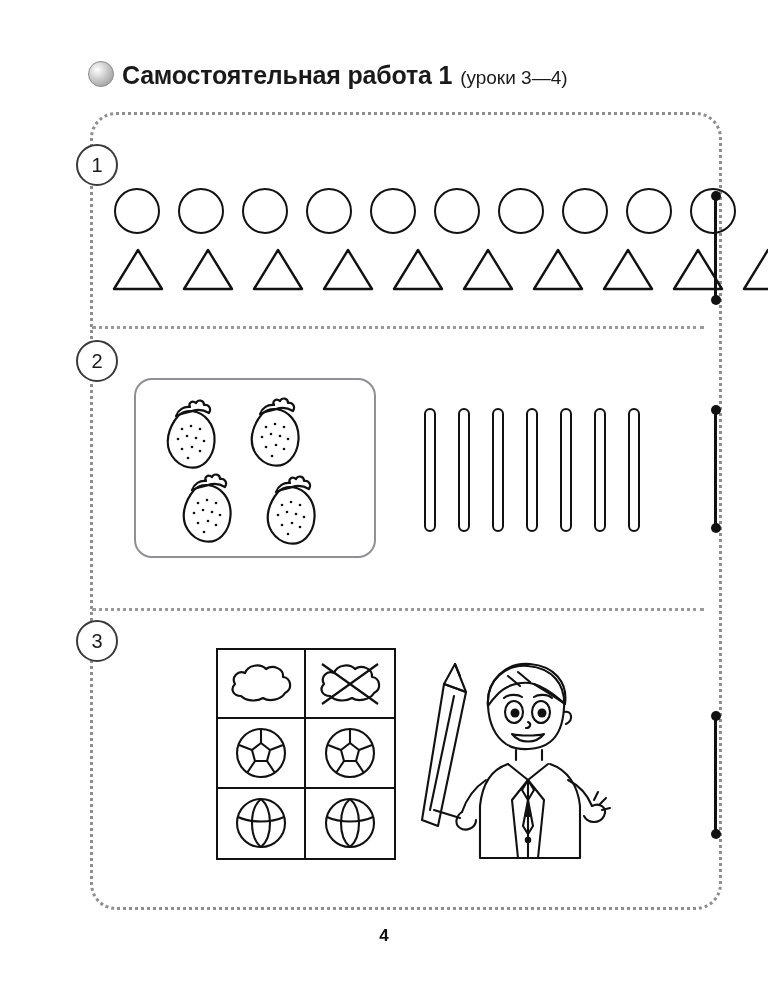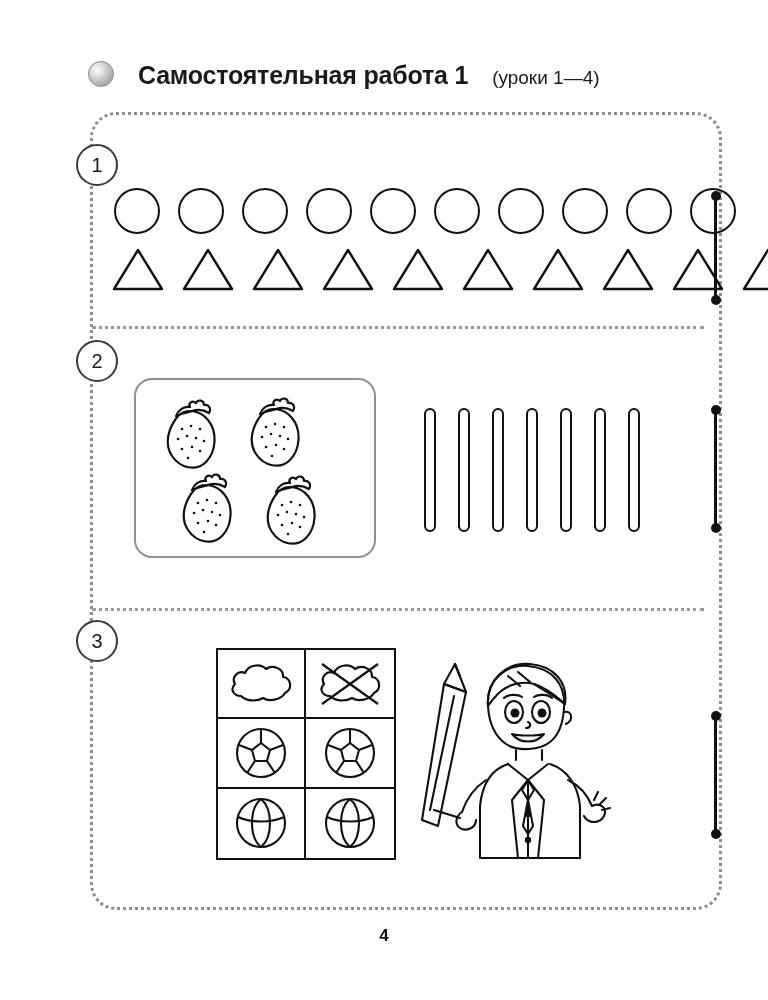--- a/index.html
+++ b/index.html
@@ -20,21 +20,21 @@
     inset: 0;
   }
 
   
   .header {
     position: absolute;
     left: 88px;
     top: 58px;
     display: flex;
     align-items: baseline;
-    gap: 24px;
+    gap: 8px;
   }
   .bullet-dot {
     width: 24px;
     height: 24px;
     border-radius: 50%;
     background: radial-gradient(circle at 35% 32%, #ffffff 0%, #c9c9c9 45%, #8d8d8d 100%);
     border: 1px solid #8a8a8a;
     position: relative;
     top: 3px;
     flex: 0 0 auto;
@@ -200,21 +200,21 @@
   svg { display: block; }
 </style>
 </head>
 <body>
 
 <div class="page">
 
   <div class="header">
     <span class="bullet-dot"></span>
     <span class="header-title">Самостоятельная работа 1</span>
-    <span class="header-sub">(уроки 1—4)</span>
+    <span class="header-sub">(уроки 3—4)</span>
   </div>
 
   <div class="frame"></div>
   <div class="divider d1"></div>
   <div class="divider d2"></div>
 
   <div class="tasknum n1">1</div>
   <div class="tasknum n2">2</div>
   <div class="tasknum n3">3</div>
 

